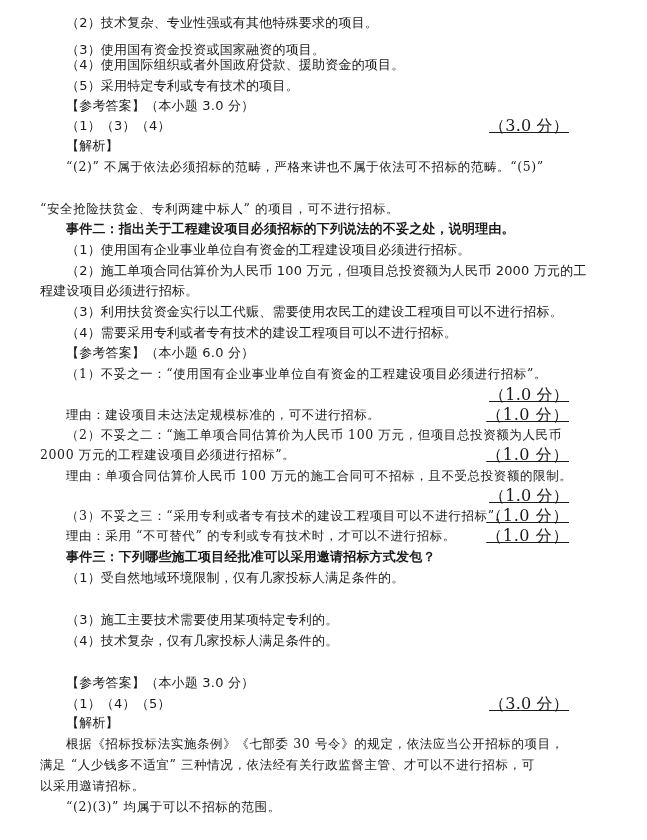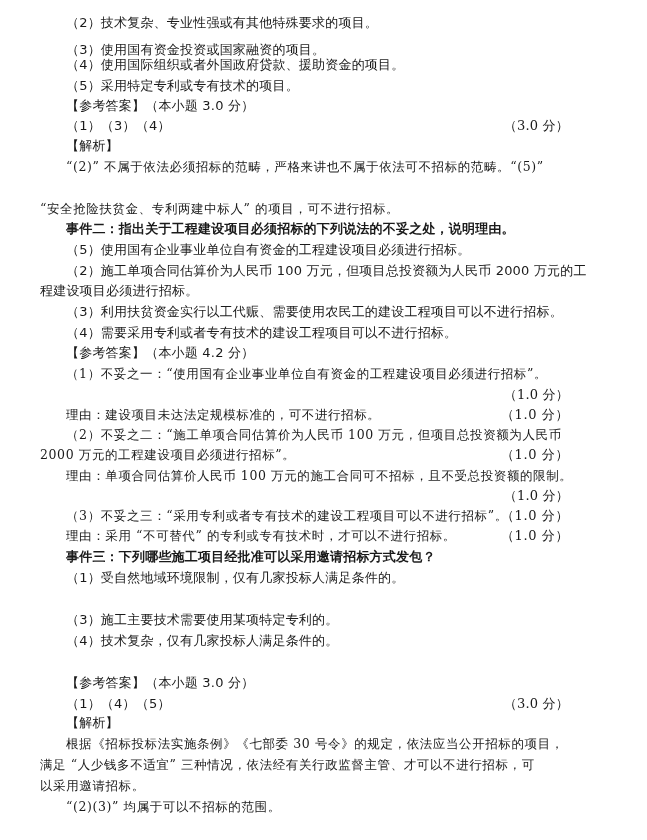--- a/index.html
+++ b/index.html
@@ -10,45 +10,45 @@
     }
     .page { position: relative; width: 647px; height: 840px; border-radius: 20px; }
     .ln {
       position: absolute; left: 40px; width: 568px;
       font-size: 13px; line-height: 20px; white-space: nowrap;
       letter-spacing: 0.2px;
     }
     .ind { left: 66px; width: 542px; }
     .serif { font-family: "DejaVu Serif", "Liberation Serif", serif; font-size: 12.5px; letter-spacing: 0.6px; }
     .bold { font-weight: bold; }
-    .score { position: absolute; right: 39px; font-family: "DejaVu Serif", "Liberation Serif", serif; font-size: 13px; }
+    .score { position: absolute; right: 39px; font-family: "DejaVu Serif", "Liberation Serif", serif; font-size: 16px; text-decoration: underline; }
   </style>
 </head>
 <body>
 
 <div class="page">
   <div class="ln ind" style="top:13px">（2）技术复杂、专业性强或有其他特殊要求的项目。</div>
   <div class="ln ind" style="top:40px">（3）使用国有资金投资或国家融资的项目。</div>
   <div class="ln ind" style="top:55px">（4）使用国际组织或者外国政府贷款、援助资金的项目。</div>
   <div class="ln ind" style="top:76px">（5）采用特定专利或专有技术的项目。</div>
   <div class="ln ind" style="top:96px">【参考答案】（本小题 3.0 分）</div>
   <div class="ln ind" style="top:116px">
     <span>（1）（3）（4）</span>
     <span class="score">（3.0 分）</span>
   </div>
   <div class="ln ind" style="top:136px">【解析】</div>
   <div class="ln ind serif" style="top:157px">“(2)” 不属于依法必须招标的范畴，严格来讲也不属于依法可不招标的范畴。“(5)”</div>
   <div class="ln serif" style="top:199px">“安全抢险扶贫金、专利两建中标人” 的项目，可不进行招标。</div>
   <div class="ln ind bold" style="top:219px">事件二：指出关于工程建设项目必须招标的下列说法的不妥之处，说明理由。</div>
-  <div class="ln ind" style="top:240px">（5）使用国有企业事业单位自有资金的工程建设项目必须进行招标。</div>
+  <div class="ln ind" style="top:240px">（1）使用国有企业事业单位自有资金的工程建设项目必须进行招标。</div>
   <div class="ln ind" style="top:261px">（2）施工单项合同估算价为人民币 100 万元，但项目总投资额为人民币 2000 万元的工</div>
   <div class="ln" style="top:281px">程建设项目必须进行招标。</div>
   <div class="ln ind" style="top:302px">（3）利用扶贫资金实行以工代赈、需要使用农民工的建设工程项目可以不进行招标。</div>
   <div class="ln ind" style="top:323px">（4）需要采用专利或者专有技术的建设工程项目可以不进行招标。</div>
-  <div class="ln ind" style="top:343px">【参考答案】（本小题 4.2 分）</div>
+  <div class="ln ind" style="top:343px">【参考答案】（本小题 6.0 分）</div>
   <div class="ln ind serif" style="top:364px">（1）不妥之一：“使用国有企业事业单位自有资金的工程建设项目必须进行招标”。</div>
   <div class="ln ind" style="top:385px">
     <span class="score">（1.0 分）</span>
   </div>
   <div class="ln ind serif" style="top:405px">
     <span>理由：建设项目未达法定规模标准的，可不进行招标。</span>
     <span class="score">（1.0 分）</span>
   </div>
   <div class="ln ind serif" style="top:425px">（2）不妥之二：“施工单项合同估算价为人民币 100 万元，但项目总投资额为人民币</div>
   <div class="ln serif" style="top:445px">

